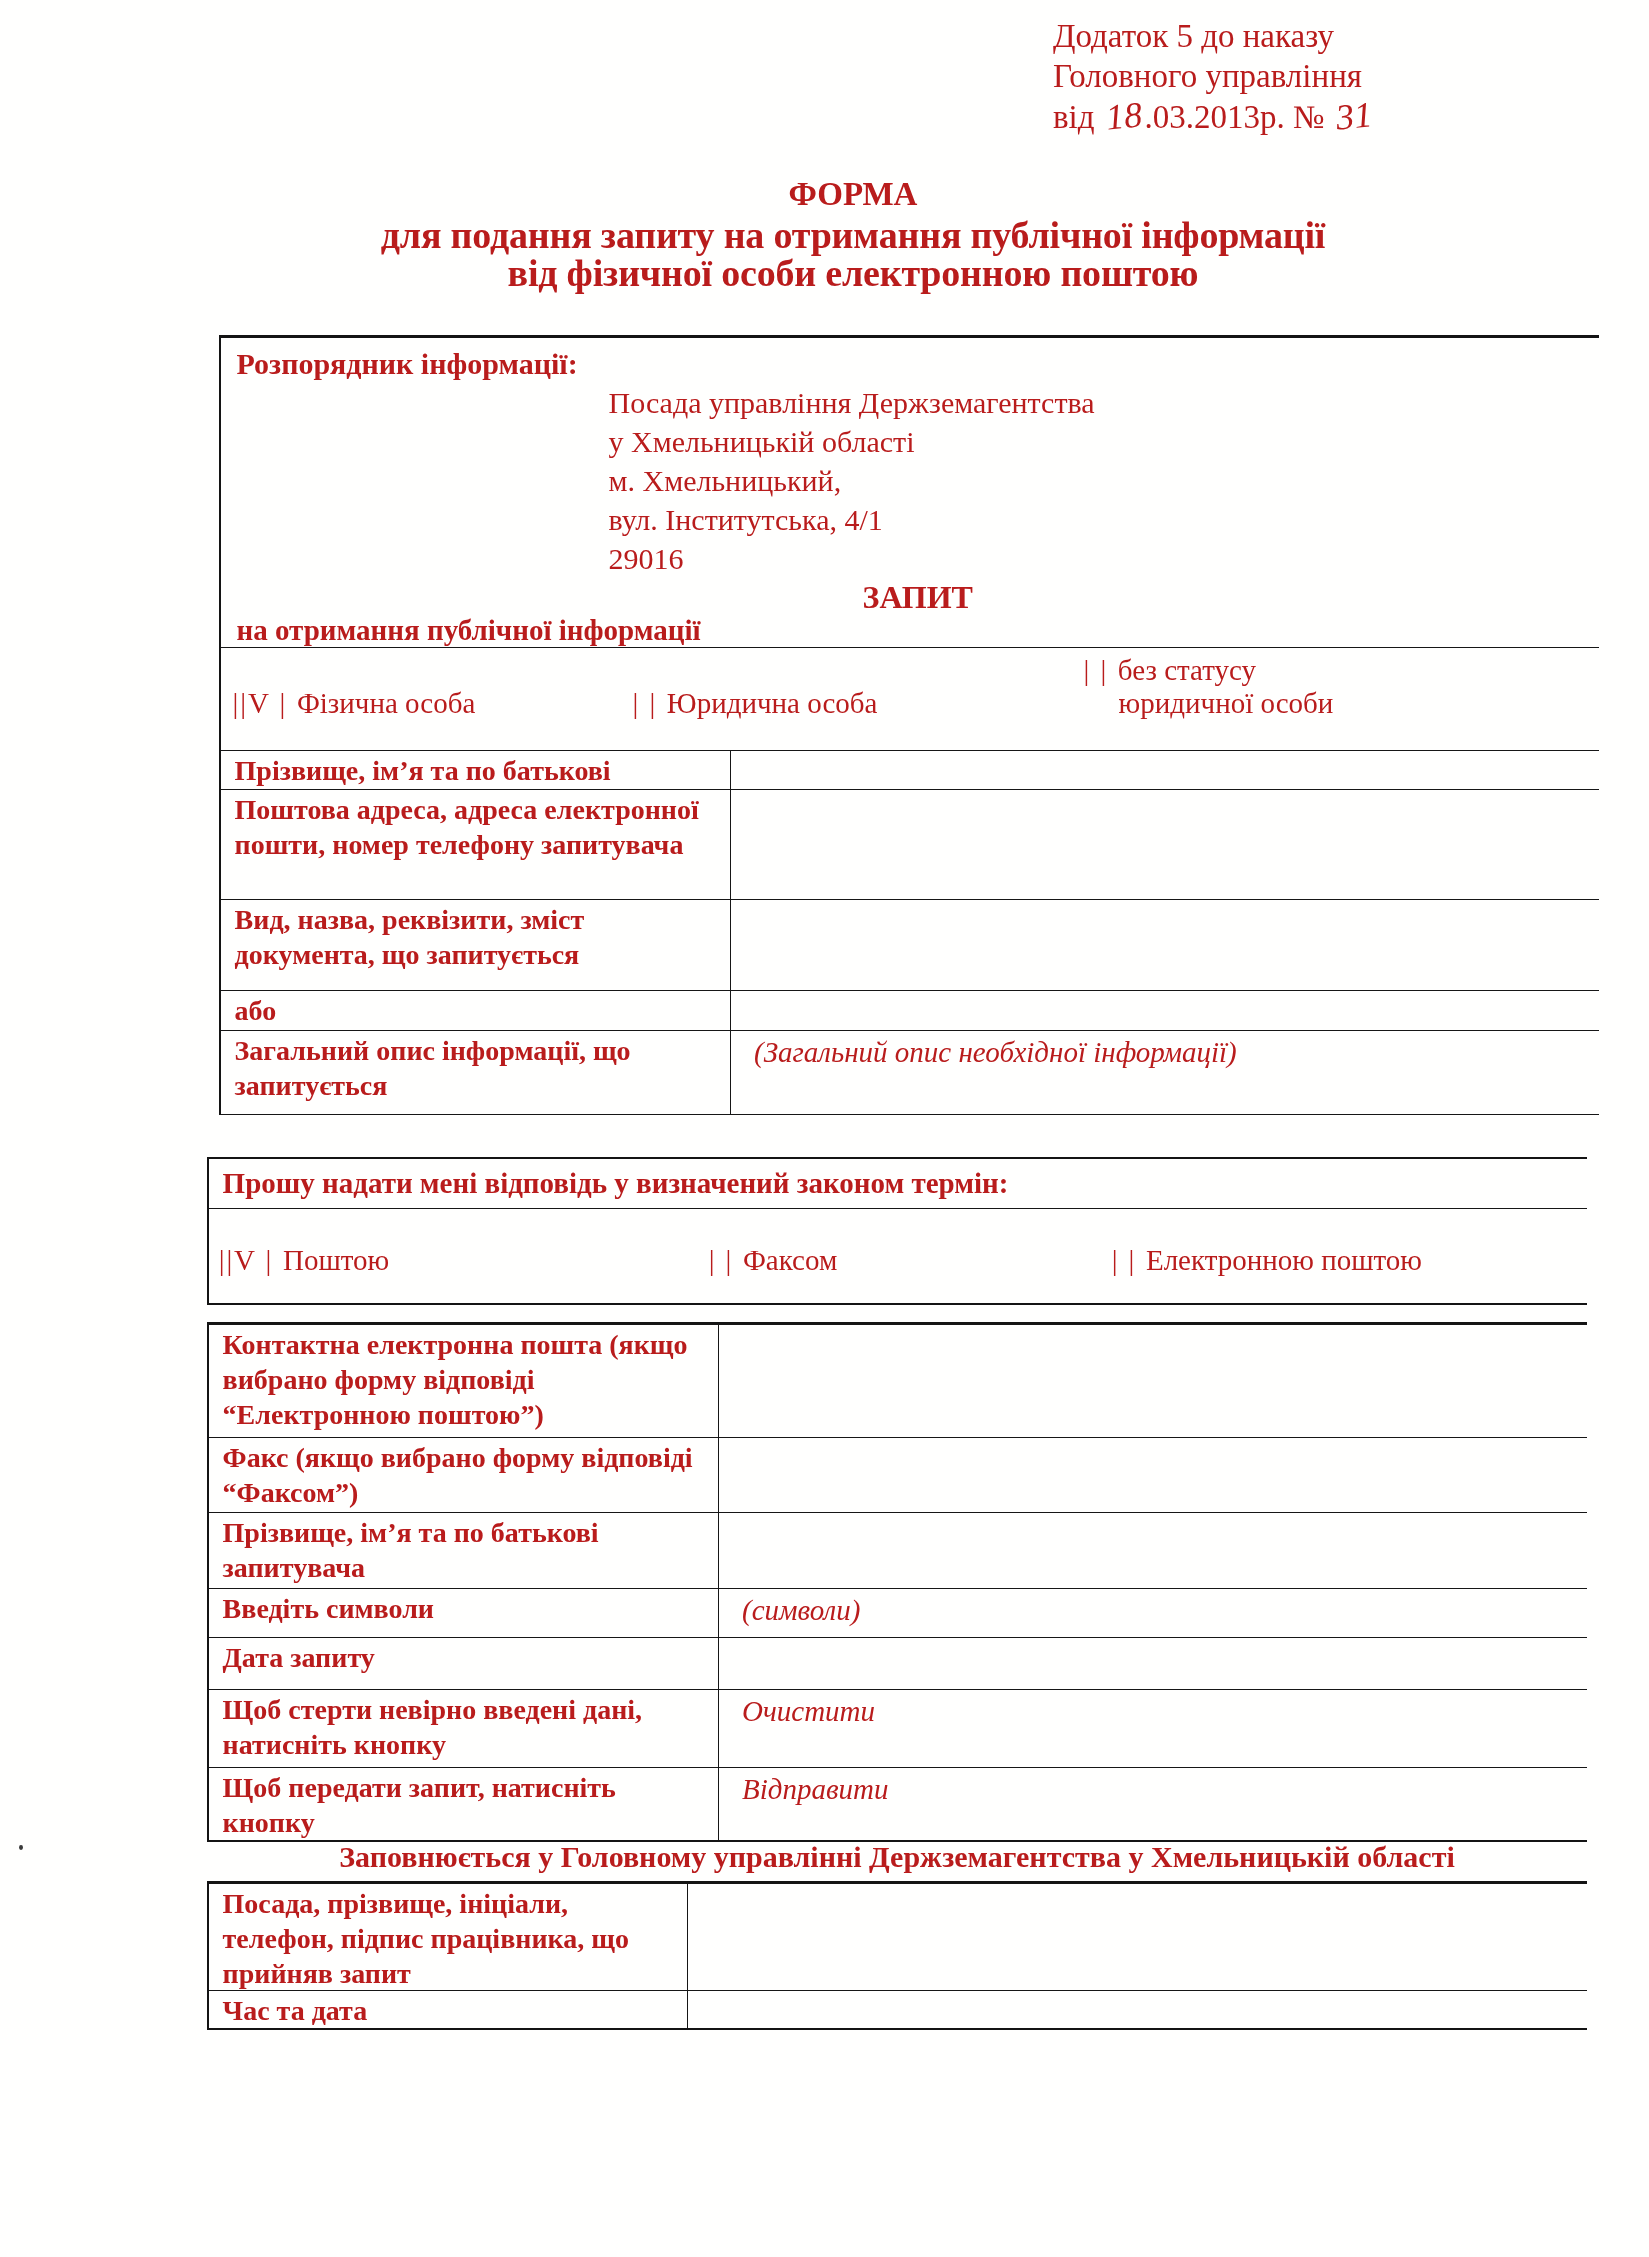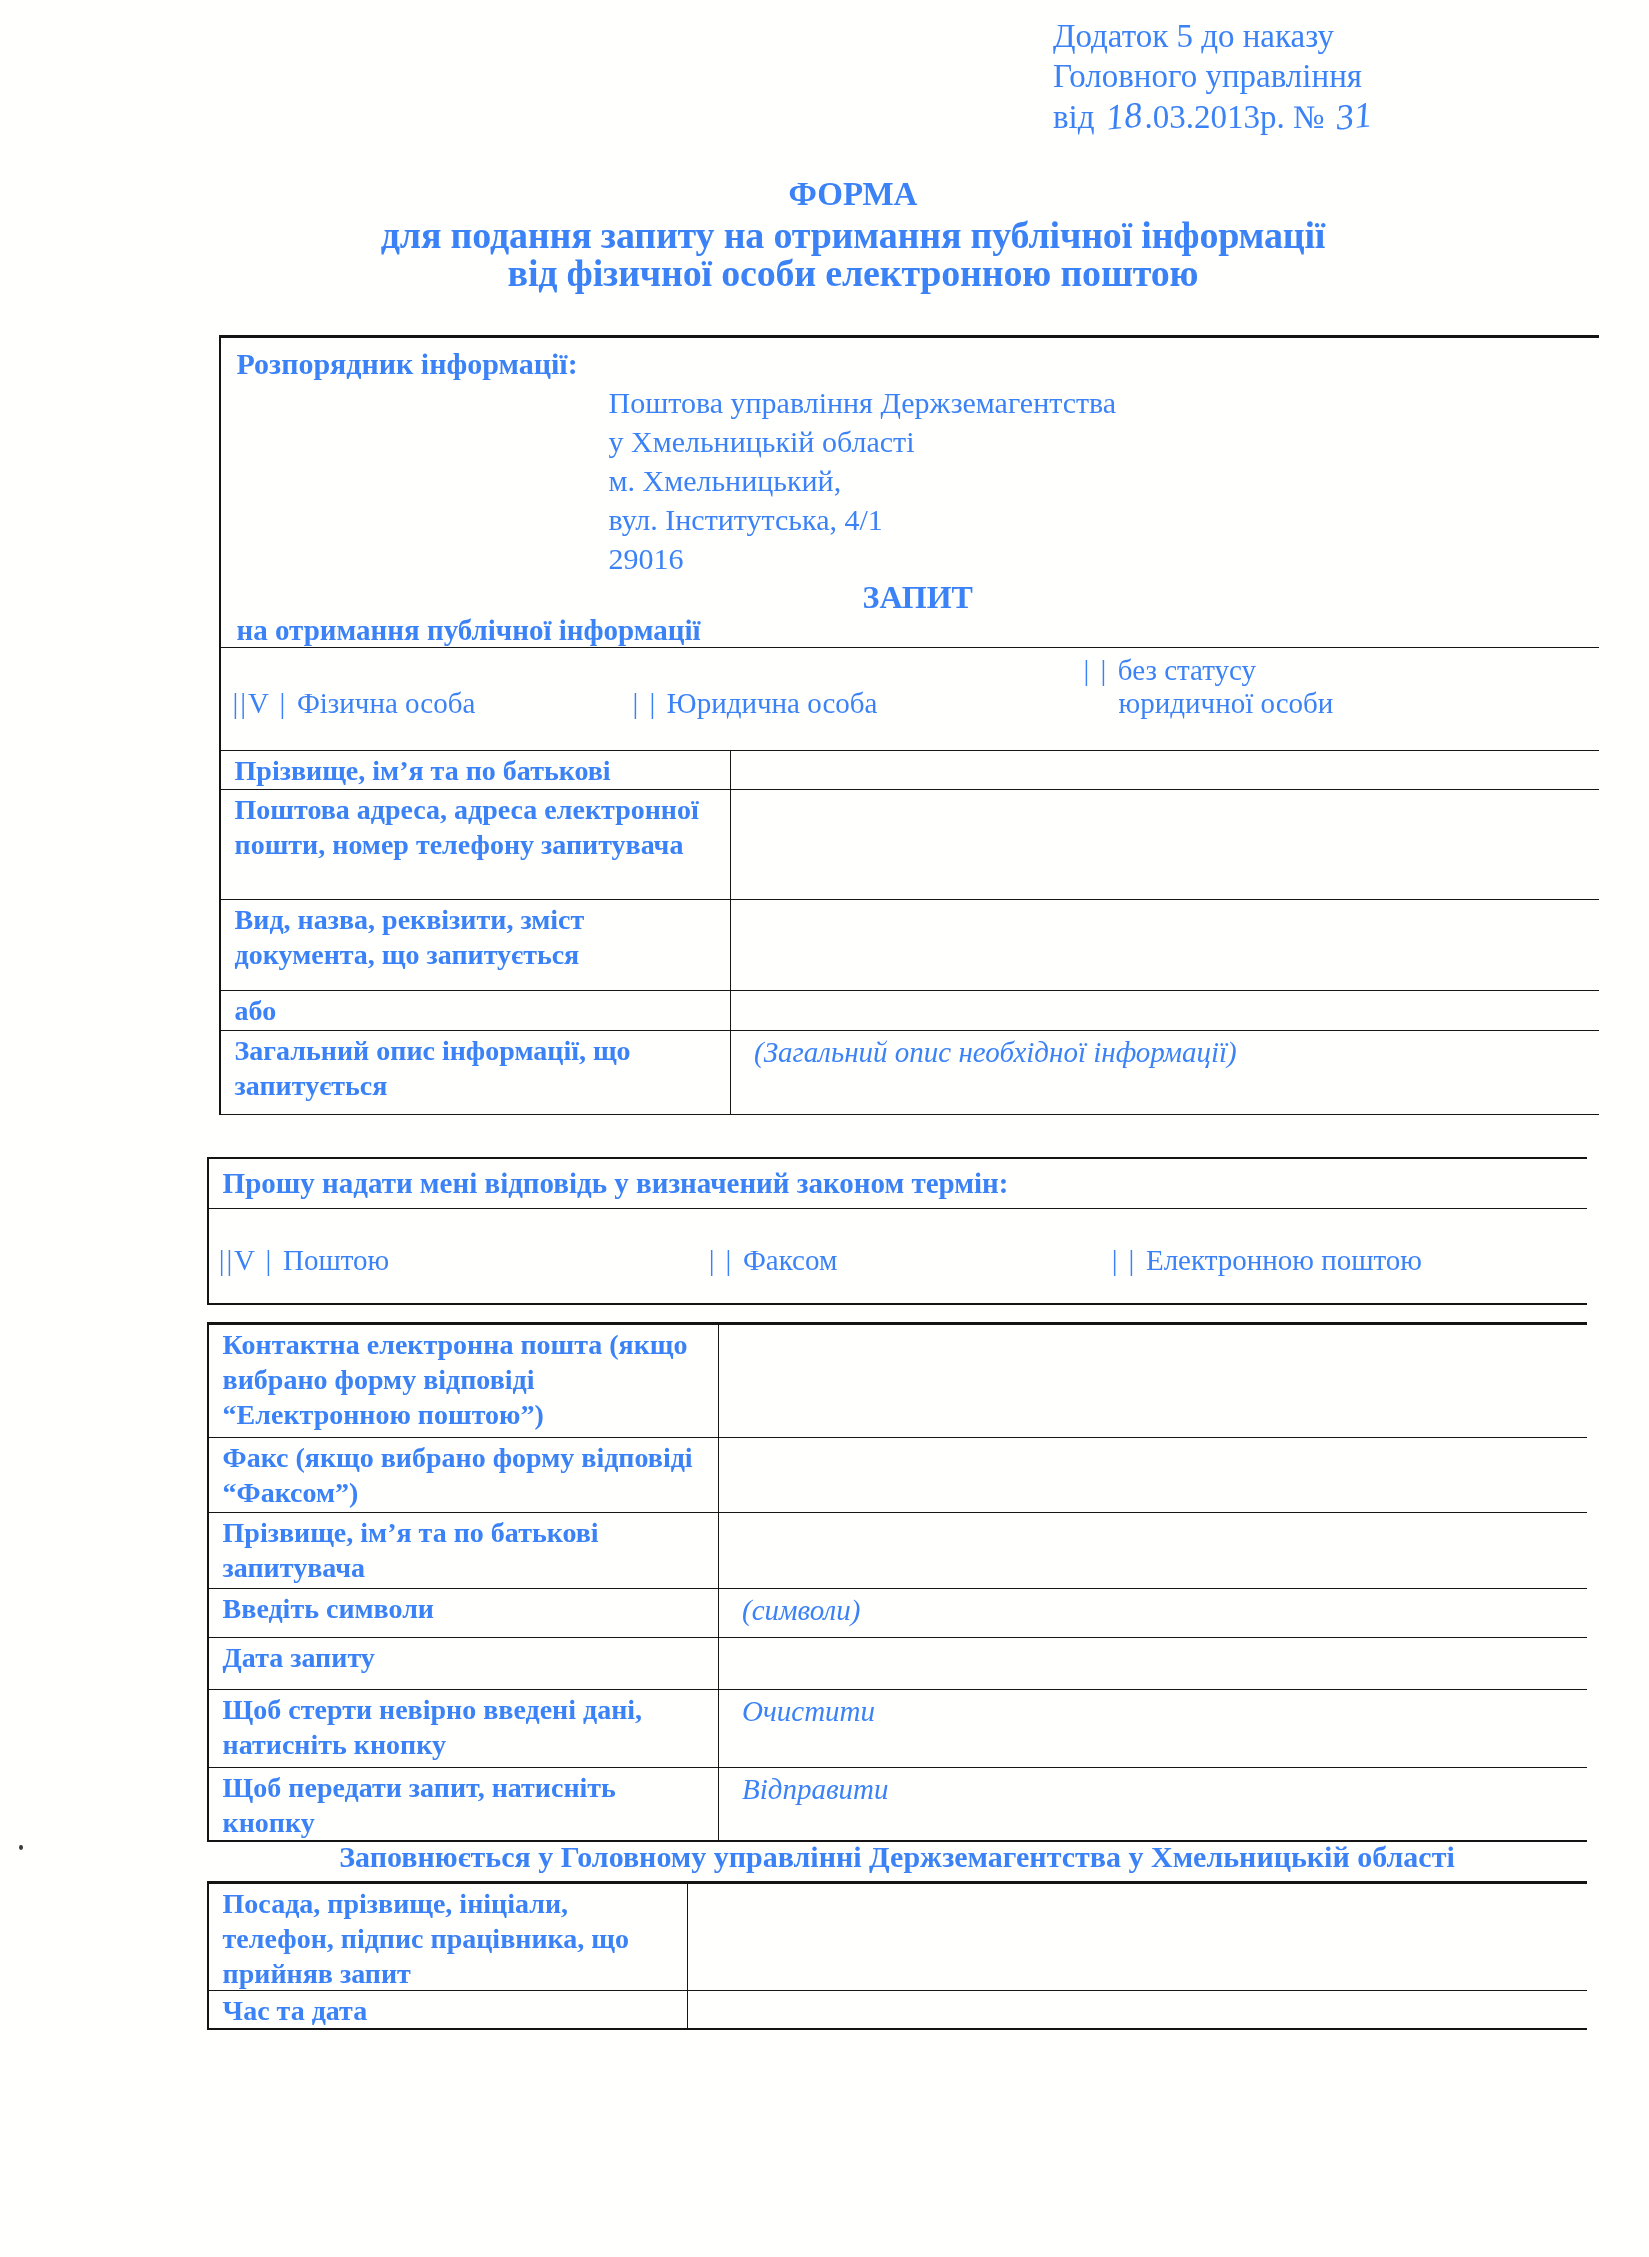--- a/index.html
+++ b/index.html
@@ -1,21 +1,21 @@
 <!DOCTYPE html>
 <html lang="uk"><head>
 <meta charset="utf-8">
 <style>
   html,body { margin:0; padding:0; background:#ffffff; }
   .page {
     position:relative;
     width:1650px; height:2257px;
     background:#fffffe;
     font-family:"Liberation Serif","DejaVu Serif",serif;
-    color:#3b82f6;
+    color:#b91c1c;
     overflow:hidden;
   }
   
   .note { position:absolute; left:1053px; top:15.5px; font-size:33px; line-height:40px; }
   .hand { display:inline-block; font-style:italic; transform:rotate(-6deg); font-size:36px; margin:0 2.9px; }
 
   
   .title { position:absolute; top:173px; left:0; width:100%; text-align:center; font-weight:bold;padding-left:28px; }
   .title .t1 { font-size:33px; line-height:43px; }
   .title .t2 { font-size:38px; line-height:38px; letter-spacing:-0.2px; }
@@ -84,21 +84,21 @@
   <div class="title">
     <div class="t1">ФОРМА</div>
     <div class="t2">для подання запиту на отримання публічної інформації</div>
     <div class="t2">від фізичної особи електронною поштою</div>
   </div>
 
   <div id="table1" class="tbl bb2">
     <div class="sectionA">
       <div class="holder-label">Розпорядник інформації:</div>
       <div class="address">
-        <div>Поштова управління Держземагентства</div>
+        <div>Посада управління Держземагентства</div>
         <div>у Хмельницькій області</div>
         <div>м. Хмельницький,</div>
         <div>вул. Інститутська, 4/1</div>
         <div>29016</div>
       </div>
       <div class="req-title">ЗАПИТ</div>
       <div class="req-sub">на отримання публічної інформації</div>
     </div>
 
     <div class="type-row">

